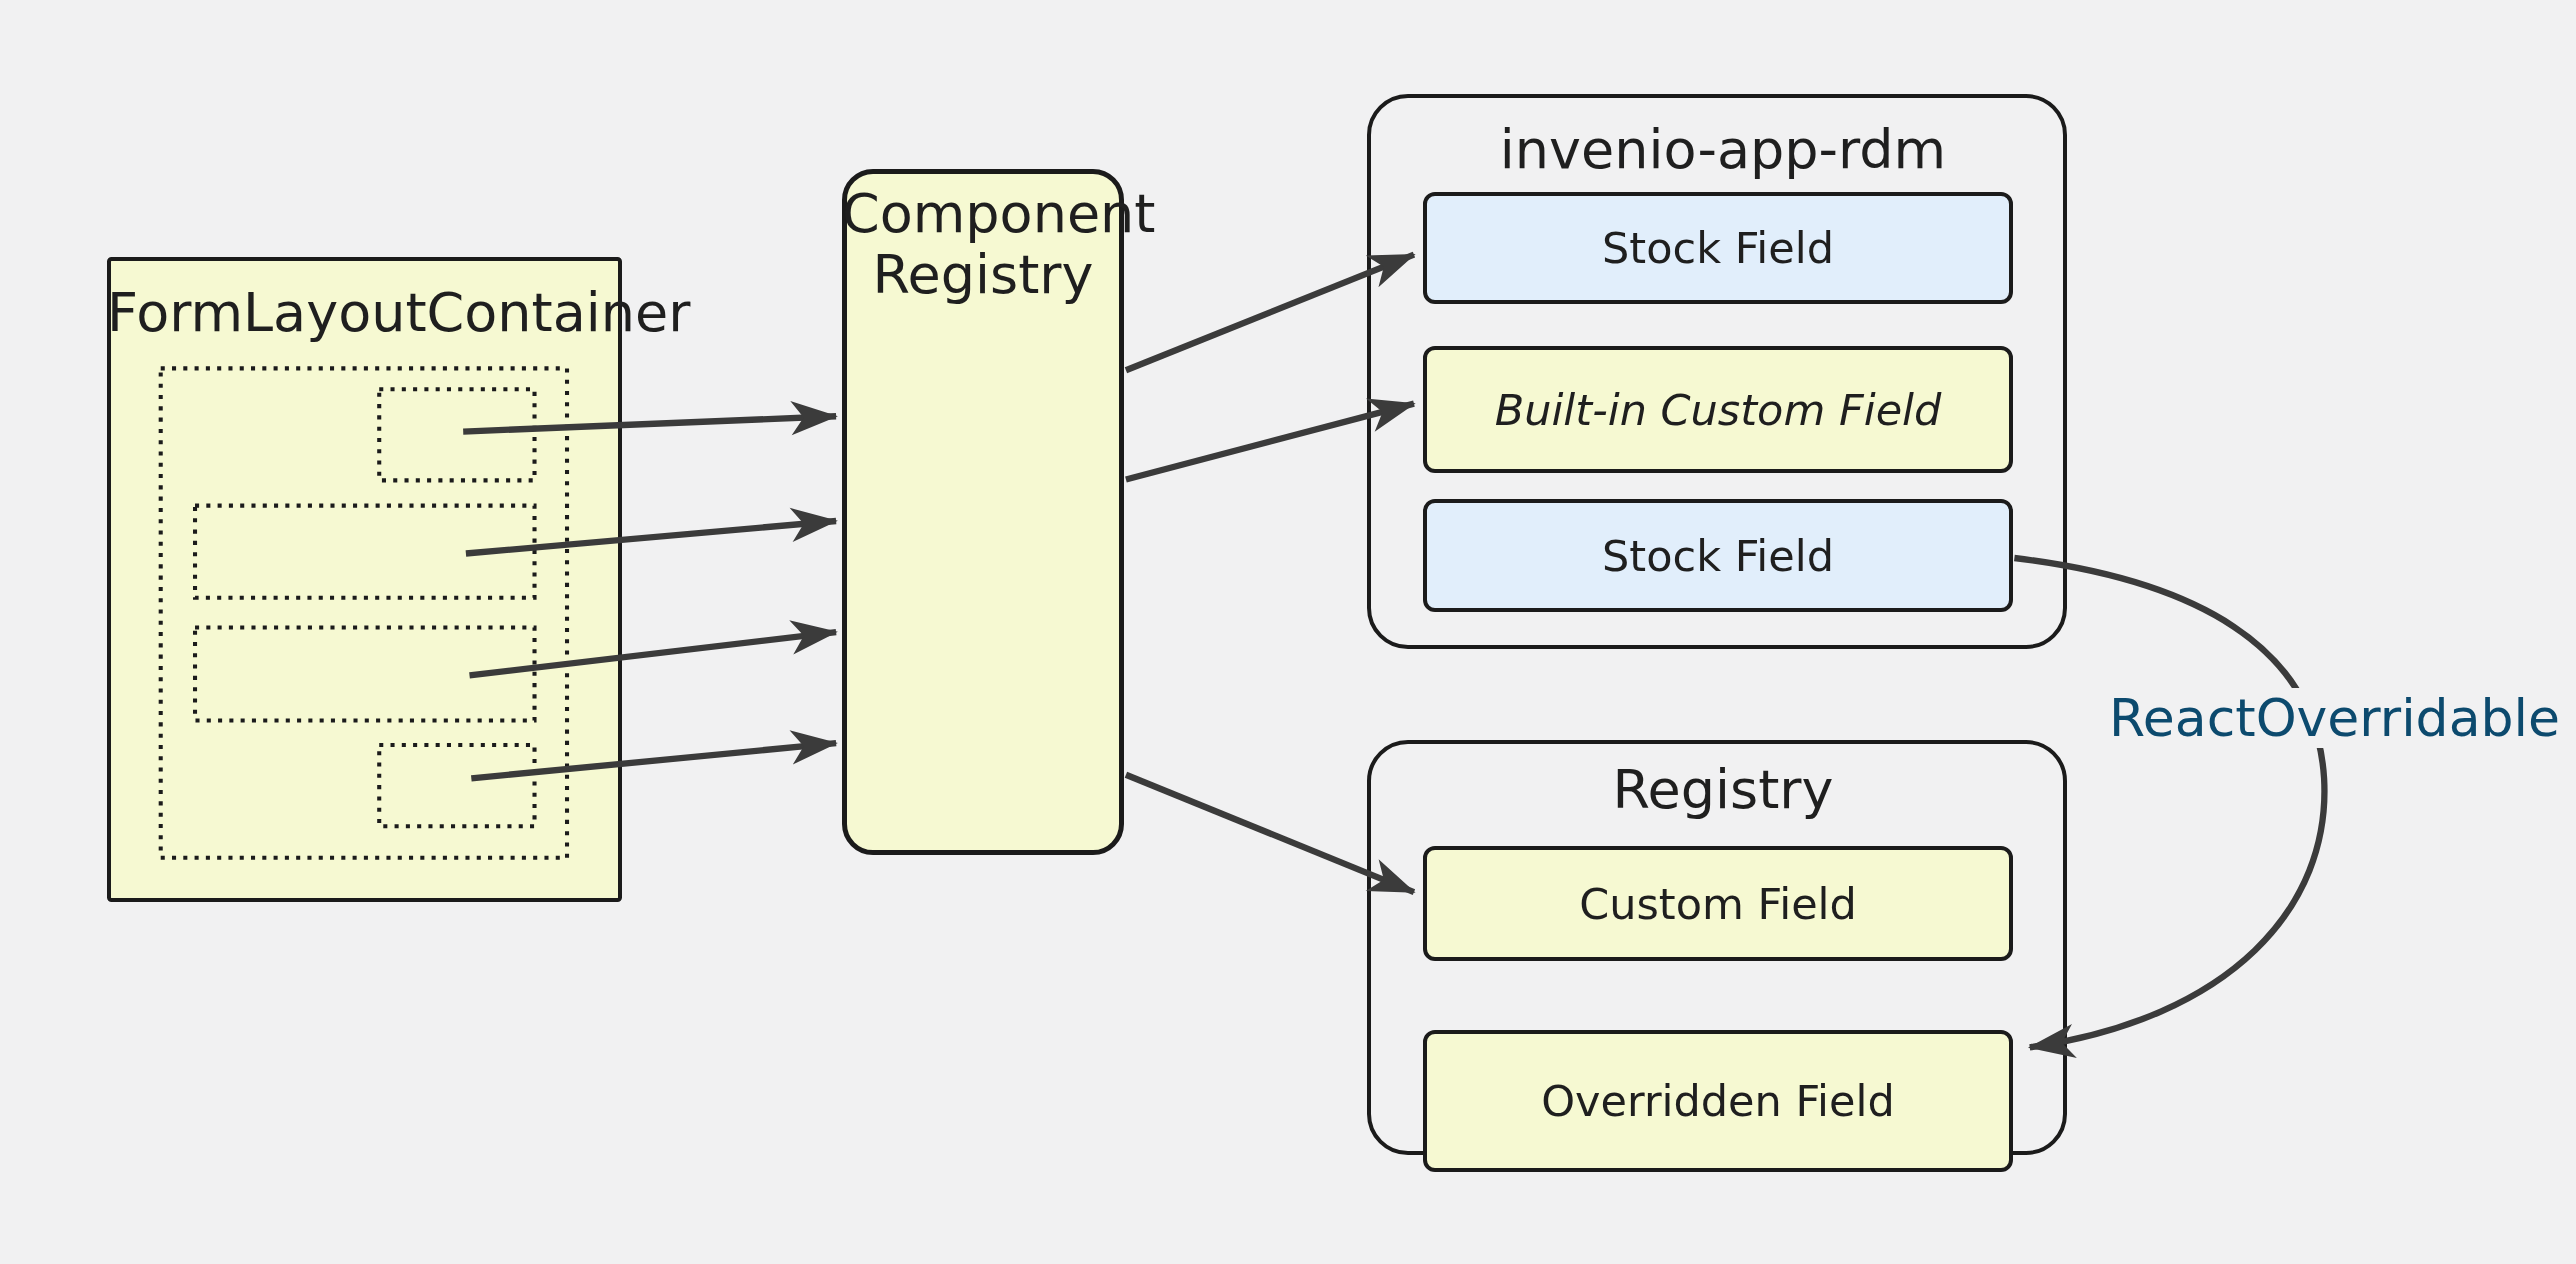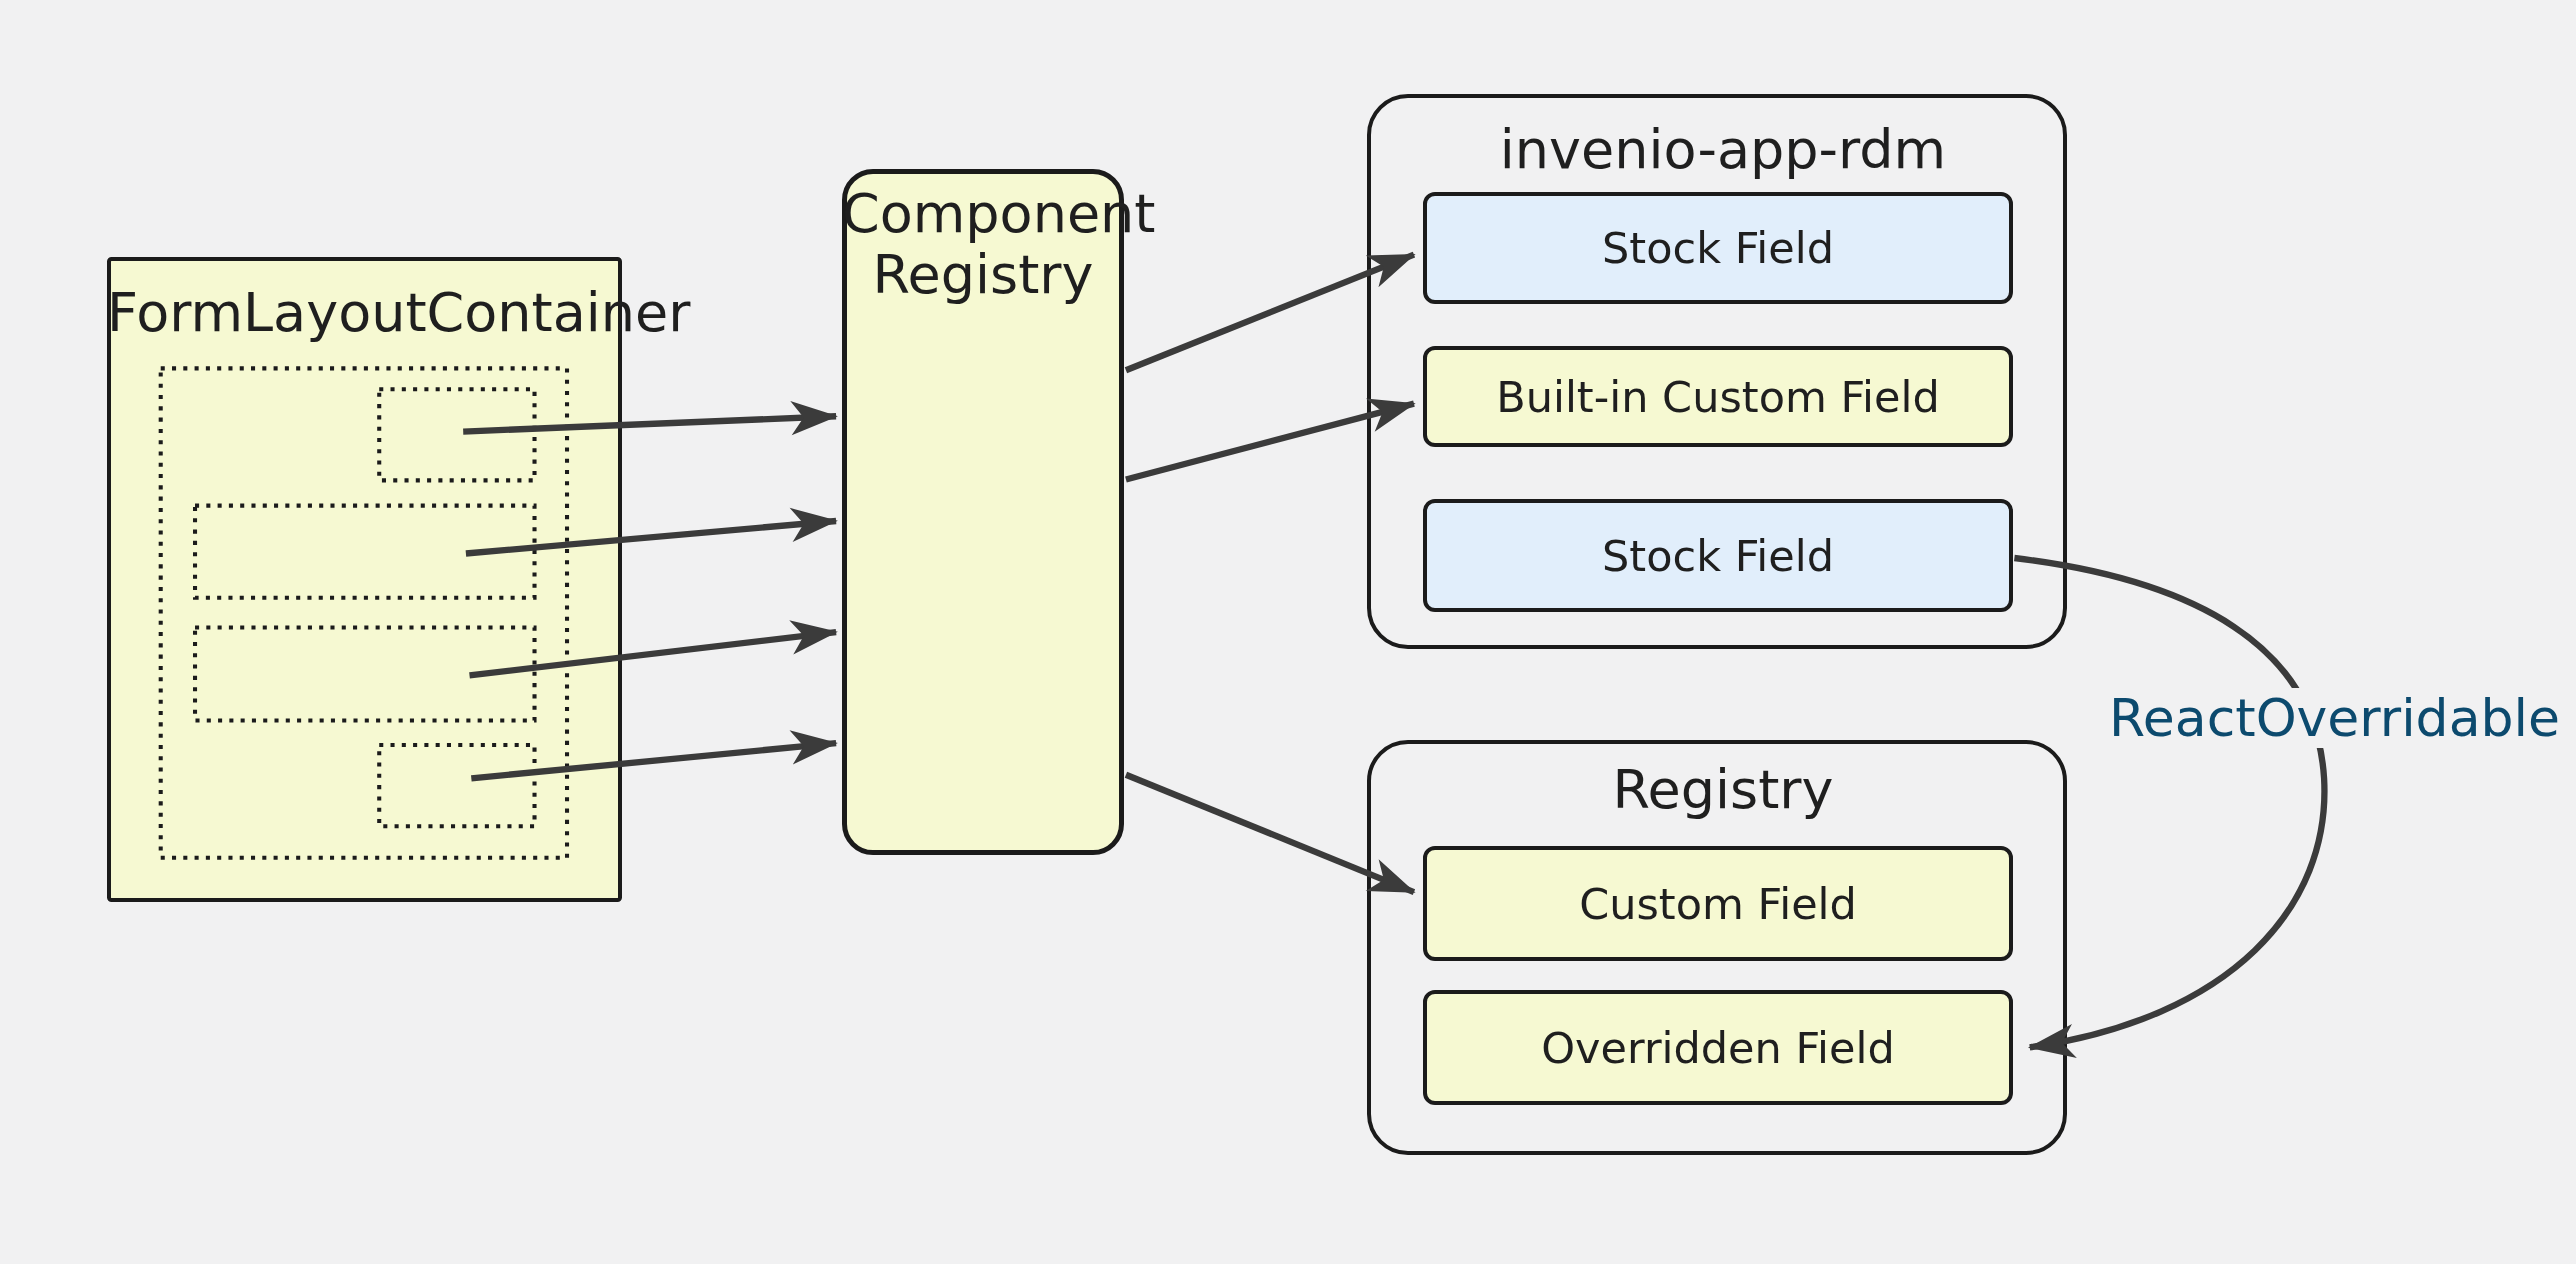--- a/index.html
+++ b/index.html
@@ -64,24 +64,24 @@
   .field{
     left:1423px;width:590px;
     border:4.5px solid var(--border);
     display:flex;align-items:center;justify-content:center;
     font-size:43px;
     border-radius:12px;
   }
   .field.custom{background:var(--node-fill);}
   .field.stock{background:var(--stock-field-fill);}
   .f-stock1{top:192px;height:112px;}
-  .f-builtin{top:346px;height:101px;}
+  .f-builtin{top:346px;height:127px;font-style:italic;}
   .f-stock2{top:499px;height:113px;}
   .f-custom{top:838px;height:115px;margin-top:8px;}
-  .f-overridden{top:990px;height:115px;}
+  .f-overridden{top:1030px;height:142px;}
 
   
   svg.overlay{
     position:absolute;left:0;top:0;width:2576px;height:1265px;
     pointer-events:none;
   }
   .dotted{
     fill:none;stroke:var(--border);stroke-width:4.5px;
     stroke-dasharray:4.5 8;
   }

